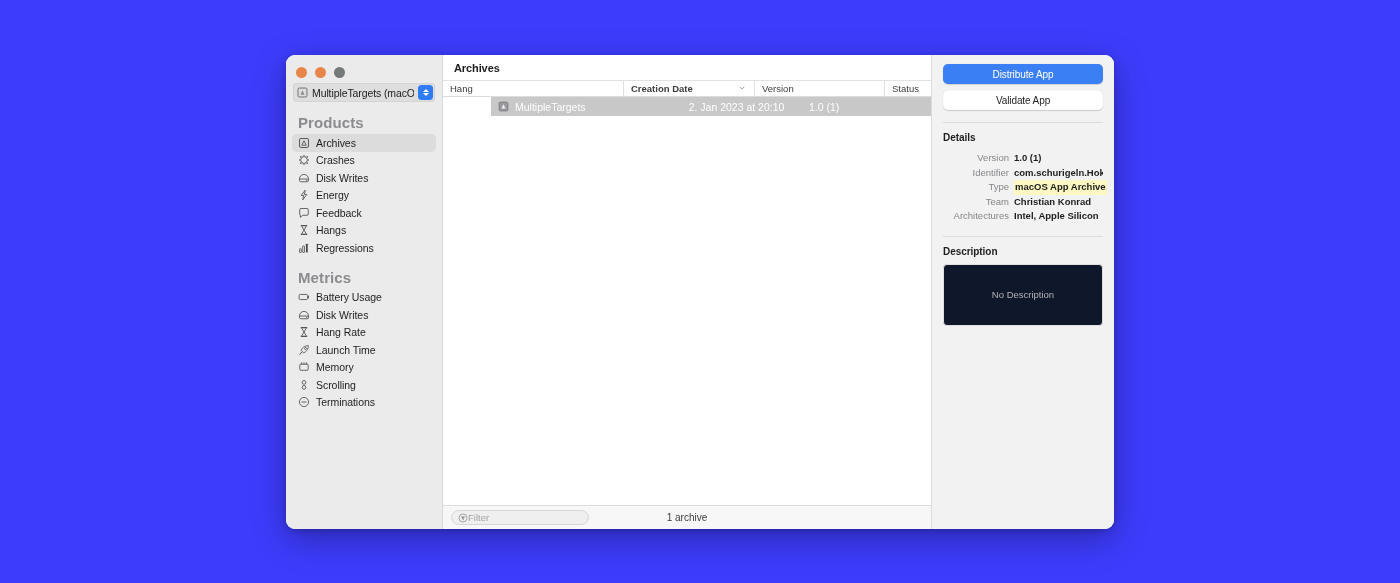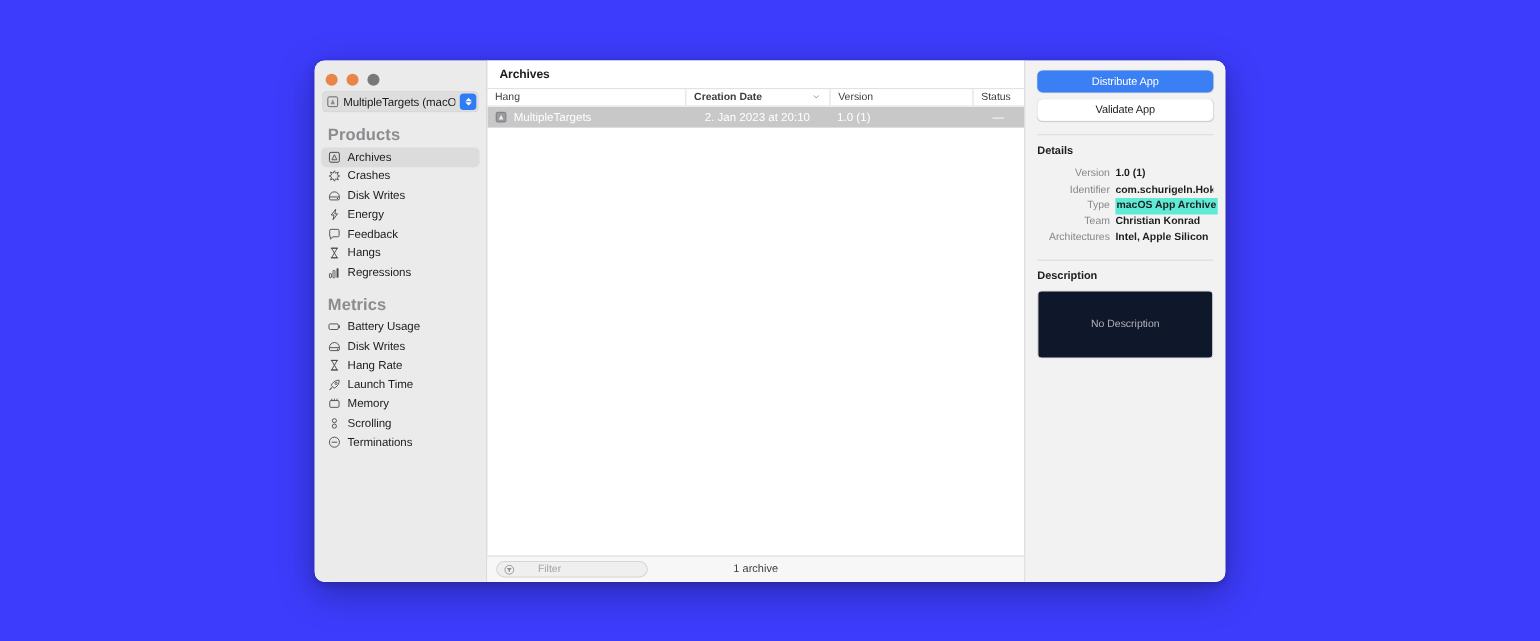--- a/index.html
+++ b/index.html
@@ -192,20 +192,21 @@
     overflow: hidden;
     background: #ffffff;
   }
 
   .trow {
     height: 19px;
     display: flex;
     align-items: stretch;
     font-size: 10.5px;
     color: #1d1d1f;
+    margin-left: 48px;
   }
   .trow.selected {
     background: #c8c8c8;
     color: #ffffff;
   }
   .td {
     display: flex;
     align-items: center;
     padding-left: 7px;
     white-space: nowrap;
@@ -230,21 +231,21 @@
     padding: 0 8px;
   }
   .filter-field {
     width: 138px;
     height: 15px;
     background: #efefef;
     border: 1px solid #d6d6d6;
     border-radius: 8px;
     display: flex;
     align-items: center;
-    gap: 21px;
+    gap: 0;
     padding: 0 6px;
     font-size: 9.5px;
     color: #a3a3a7;
   }
   .filter-ico { width: 10px; height: 10px; flex: 0 0 10px; display: block; color: #8e8e92; }
   .archive-count {
     position: absolute;
     left: 0; right: 0;
     text-align: center;
     font-size: 10px;
@@ -315,21 +316,21 @@
     white-space: nowrap;
   }
   .dd {
     flex: 1 1 auto;
     color: #1d1d1f;
     font-weight: 600;
     white-space: nowrap;
     overflow: hidden;
   }
   .dd.highlight {
-    background: #5eead4;
+    background: #fef9c3;
     display: inline-block;
     flex: 0 0 auto;
     padding: 0 1px;
   }
 
   .desc-box {
     margin-top: 7px;
     height: 62px;
     background: #0f172a;
     border: 1px solid #e0e0e0;

